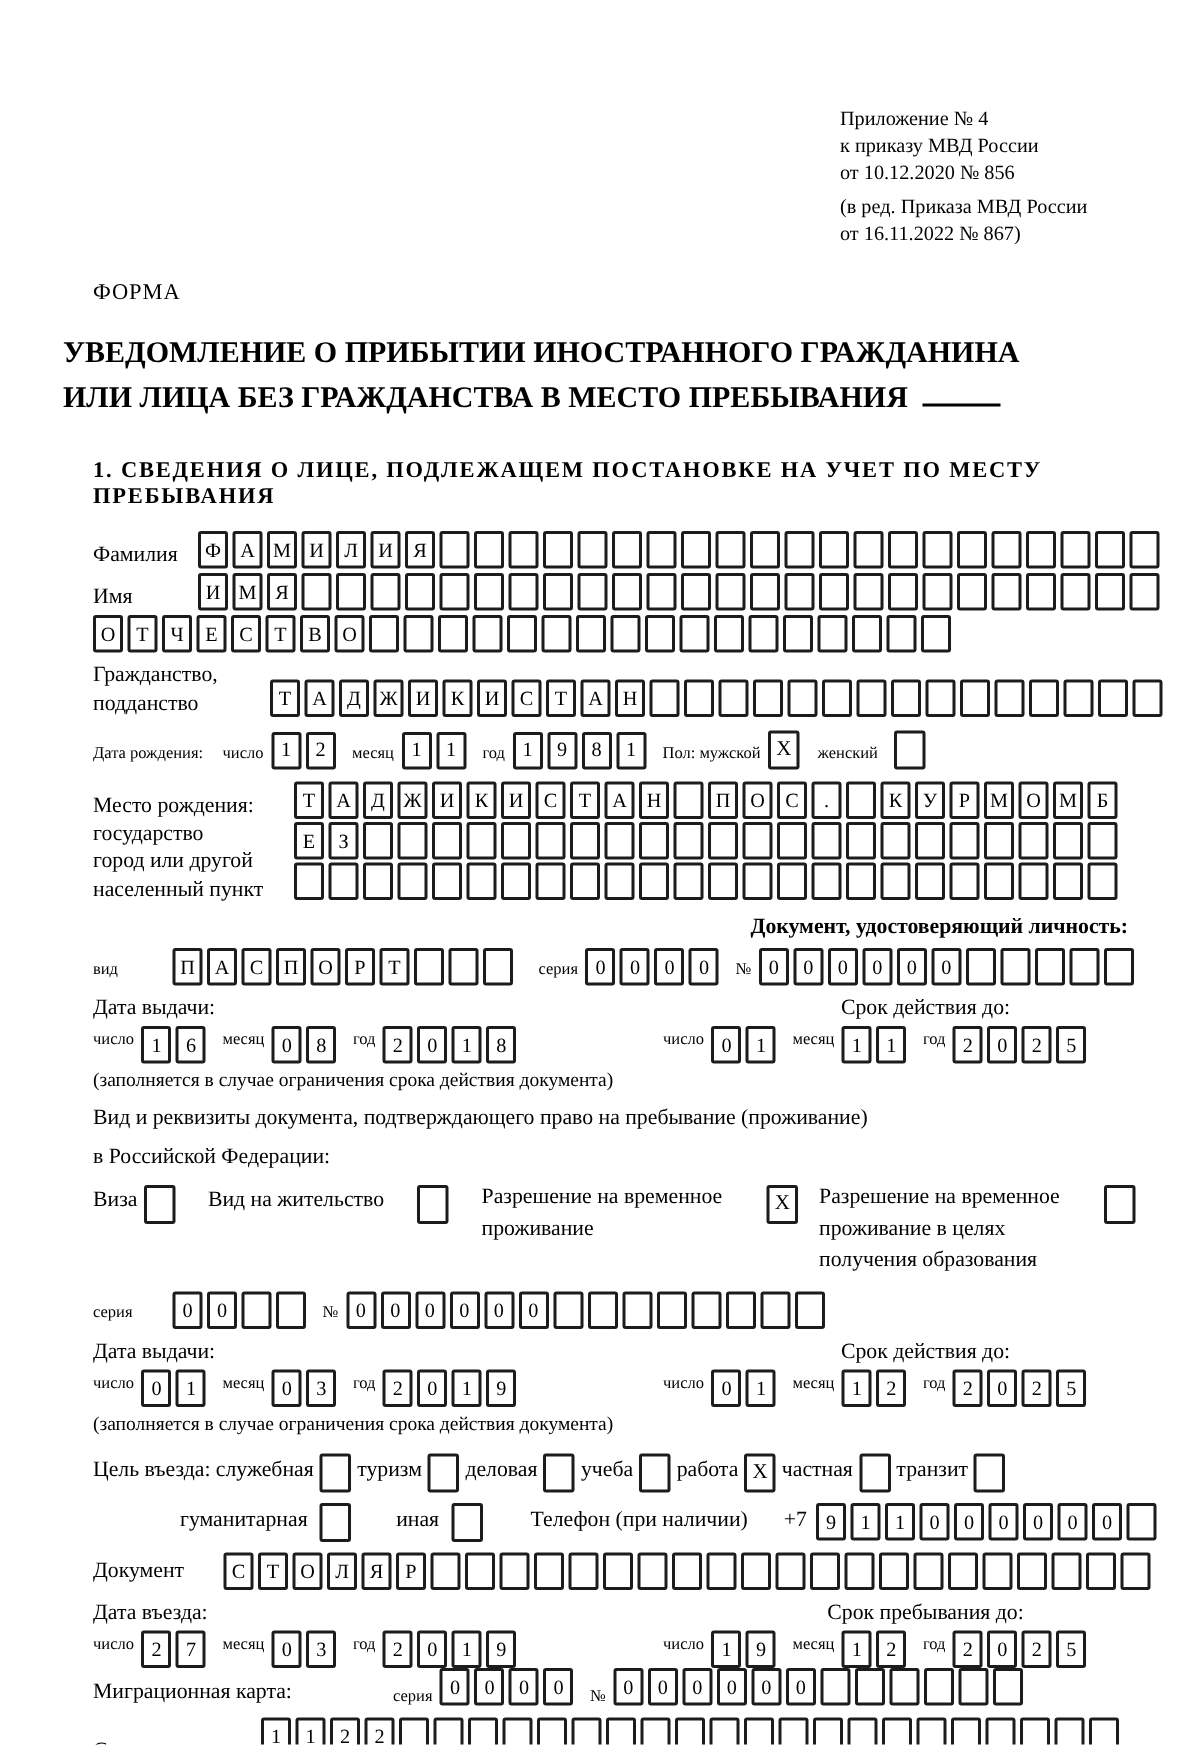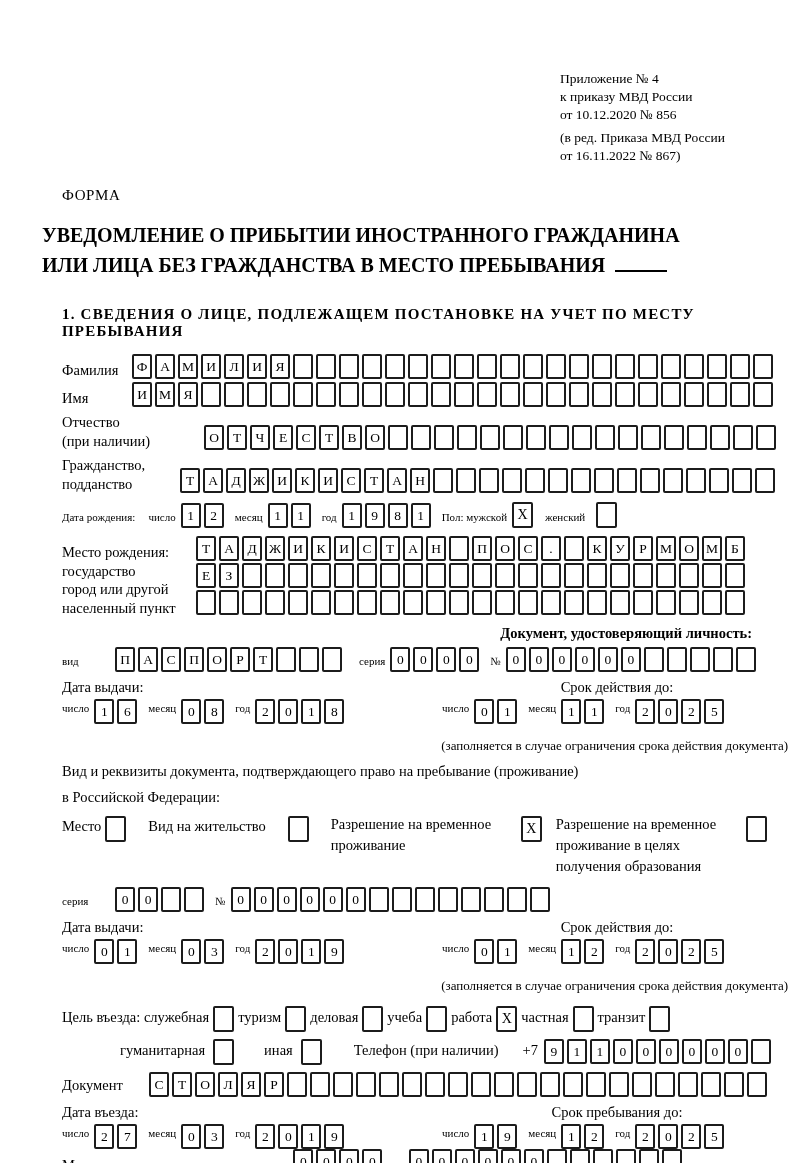--- a/index.html
+++ b/index.html
@@ -34,21 +34,21 @@
   .stack > .cells{display:flex;margin-bottom:2px;}
 
   .doc-heading{text-align:right;font-weight:bold;font-size:14.5px;margin-top:8px;margin-right:40px;}
 
   .dhead{display:flex;font-size:14.5px;margin-top:7px;}
   .dhead .lft{width:380px;text-align:left;}
   .dhead .rgt{flex:1;text-align:center;}
   .dline{display:flex;margin-top:3px;}
   .dline .lft{width:380px;display:flex;align-items:flex-start;}
   .dline .rgt{flex:1;display:flex;align-items:flex-start;}
-  .note-r{text-align:right;padding-right:4px;font-size:13px;margin-top:14px;}
+  .note-r{padding-right:4px;font-size:13px;margin-top:3px;}
 
   .plain{font-size:14.5px;margin-top:9px;}
   .permit-row{display:flex;align-items:flex-start;margin-top:8px;font-size:14.5px;}
   .pitem{display:flex;align-items:flex-start;}
   .pitem .ctr{text-align:left;line-height:1.45;}
   .pitem .cbox{margin-top:2px;}
 
   .purpose{display:flex;align-items:flex-start;margin-top:12px;font-size:14.5px;}
   .purpose .cbox{margin:0 4px;}
   .purpose span.t{padding-top:3px;}.gap10{margin-left:26px}
@@ -137,24 +137,20 @@
         <span class="cell"></span>
         <span class="cell"></span>
         <span class="cell"></span>
         <span class="cell"></span>
         <span class="cell"></span>
         <span class="cell"></span>
       </span>
   </div>
 
   <div class="frow">
-    <span class="lbl w142">
-      <div>Отчество</div>
-      <div>(при наличии)</div>
-    </span>
     <span class="cells">
         <span class="cell">О</span>
         <span class="cell">Т</span>
         <span class="cell">Ч</span>
         <span class="cell">Е</span>
         <span class="cell">С</span>
         <span class="cell">Т</span>
         <span class="cell">В</span>
         <span class="cell">О</span>
         <span class="cell"></span>
@@ -409,21 +405,21 @@
         </span>
     </span>
   </div>
   <div class="note-r">(заполняется в случае ограничения срока действия документа)</div>
 
   <div class="plain">Вид и реквизиты документа, подтверждающего право на пребывание (проживание)</div>
   <div class="plain">в Российской Федерации:</div>
 
   <div class="permit-row">
     <span class="pitem">
-      <span style="padding-top:4px">Место</span>
+      <span style="padding-top:4px">Виза</span>
       <span class="cbox" style="margin-left:4px"></span>
     </span>
     <span class="pitem" style="margin-left:22px">
       <span style="padding-top:4px">Вид на жительство</span>
       <span class="cbox" style="margin-left:22px"></span>
     </span>
     <span class="pitem" style="margin-left:22px">
       <span class="ctr" style="width:182px">
         <div>Разрешение на временное</div>
         <div>проживание</div>

